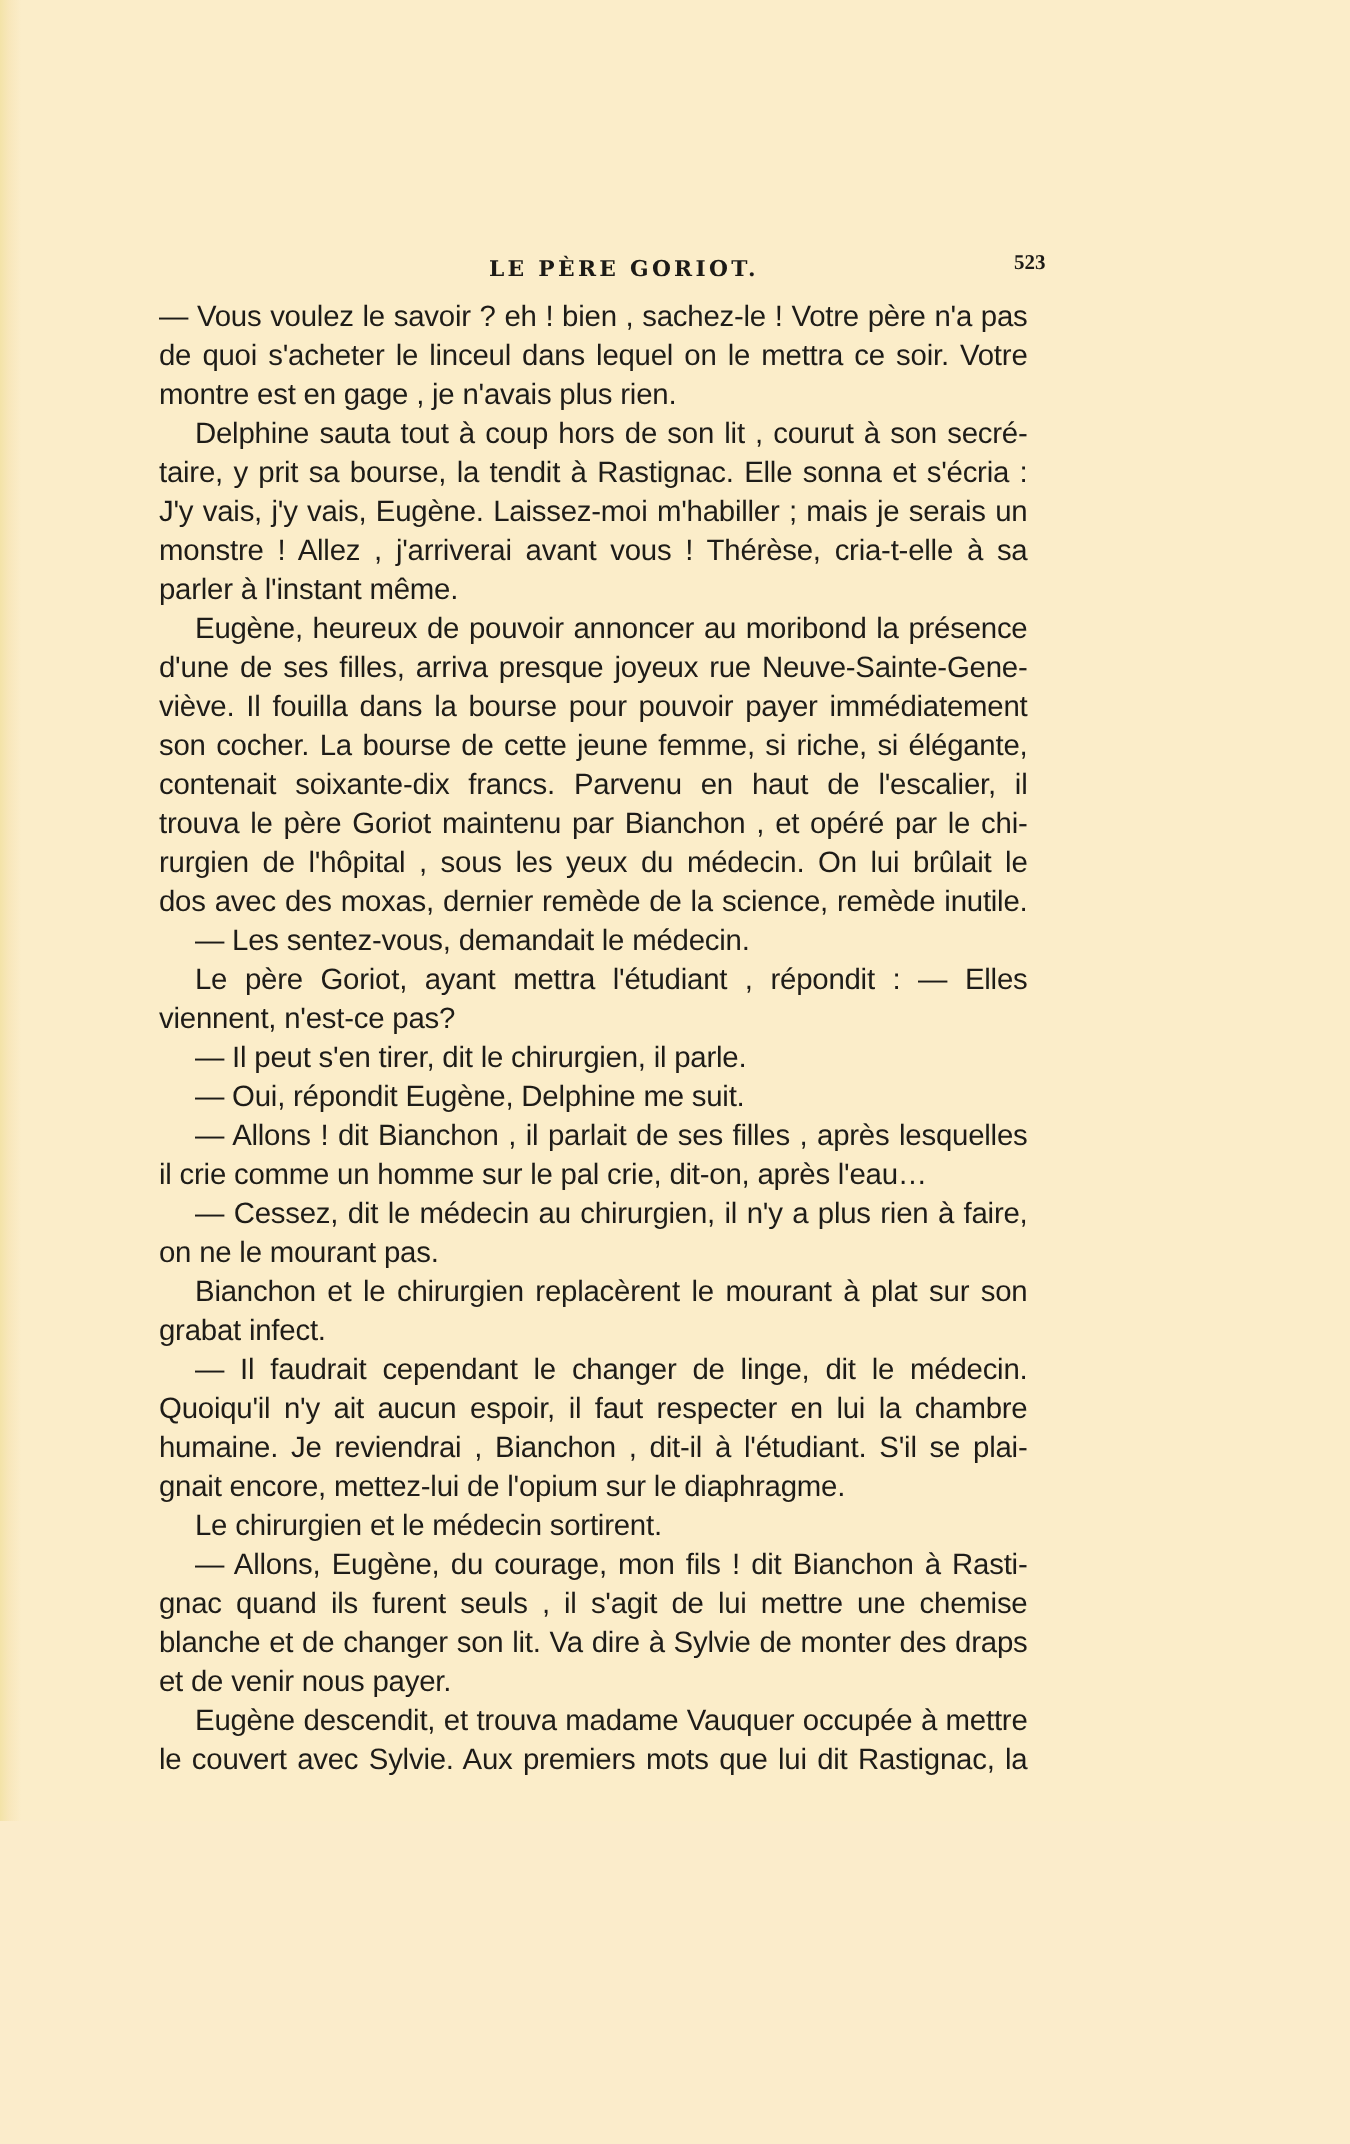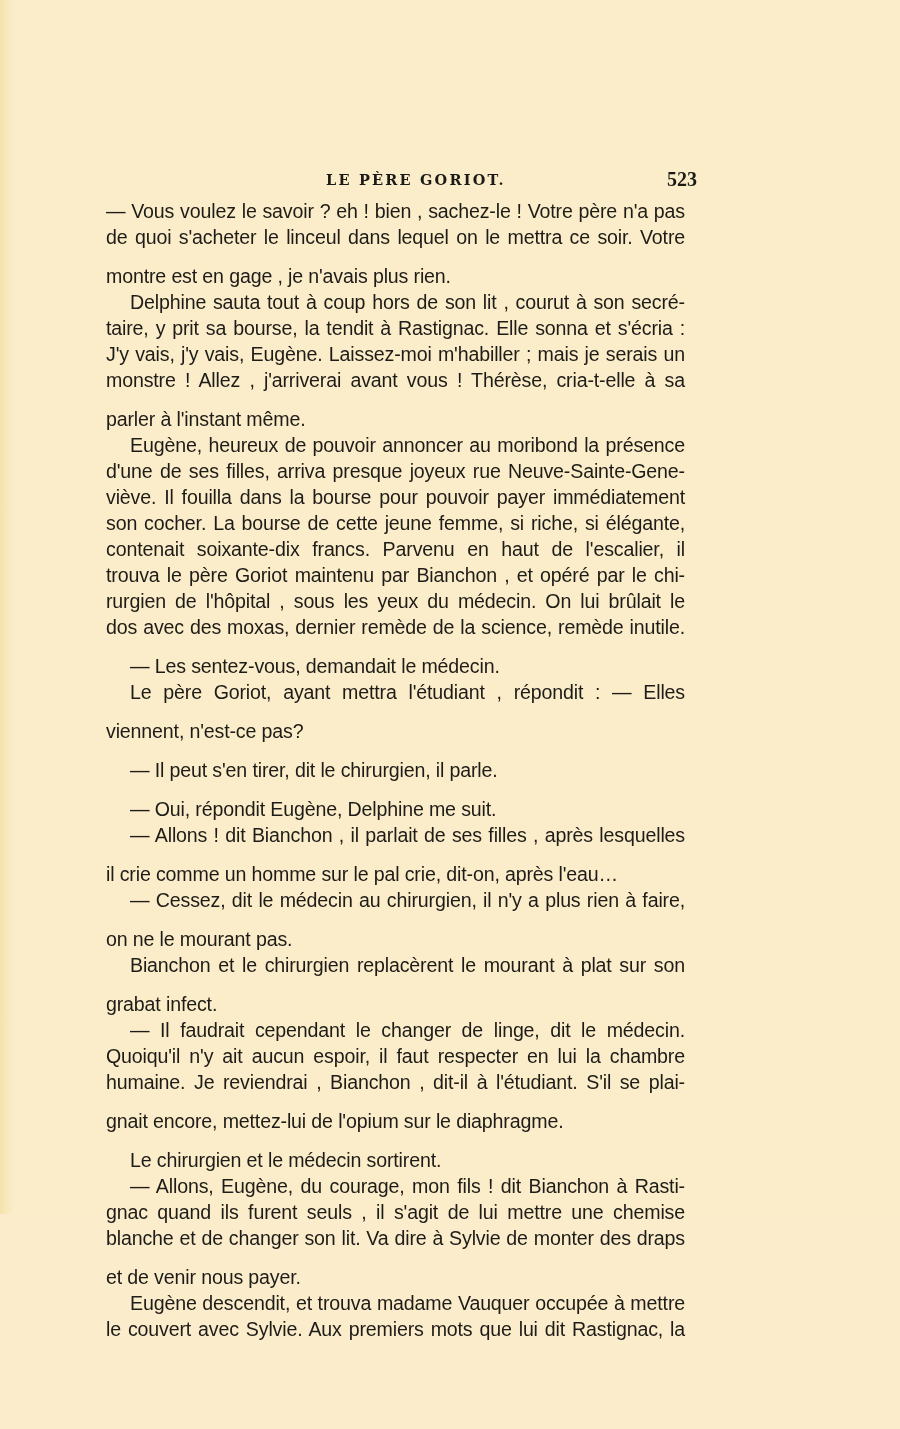--- a/index.html
+++ b/index.html
@@ -36,21 +36,21 @@
       font-size: 14.5px;
       font-weight: bold;
       letter-spacing: 2.2px;
       font-variant: small-caps;
       white-space: nowrap;
     }
     .page-number {
       position: absolute;
       right: 0;
       top: 0;
-      font-size: 20px;
+      font-size: 14px;
       font-family: "Liberation Serif", serif;
       font-weight: bold;
       white-space: nowrap;
     }
     .body-text {
       position: absolute;
       left: 106px;
       top: 198px;
       width: 579px;
       font-family: Liberation Sans, sans-serif;
@@ -61,21 +61,21 @@
       display: block;
       height: 26px;
       line-height: 26px;
       white-space: nowrap;
       text-align: justify;
       text-align-last: justify;
       font-stretch: condensed;
       letter-spacing: -0.15px;
     }
     .line.indent { padding-left: 24px; }
-    .line.last { text-align-last: left; margin-top: 13px; }
+    .line.last { text-align-last: left; }
   </style>
 </head>
 <body>
 
 <div class="page">
   <div class="header">
     <span class="running-title">LE PÈRE GORIOT.</span>
     <span class="page-number">523</span>
   </div>
 

